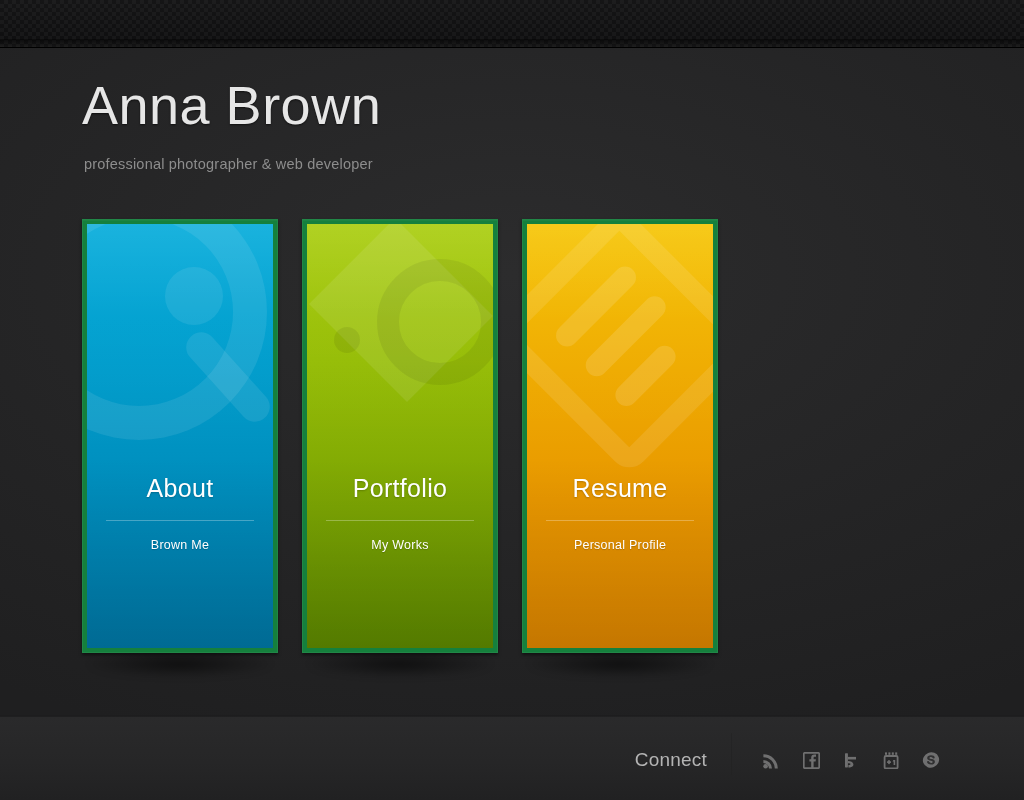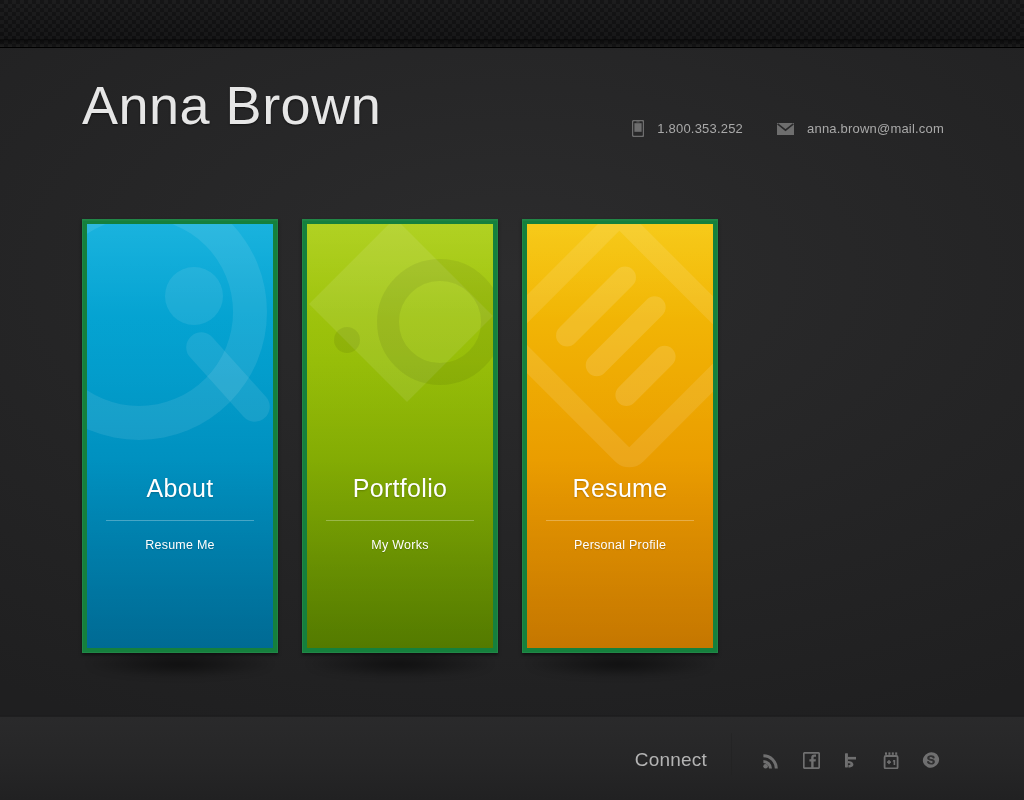--- a/index.html
+++ b/index.html
@@ -229,64 +229,43 @@
 <body>
 
 <div class="topbar">
   <div class="topbar-sheen"></div>
 </div>
 
 <div class="page-bg"></div>
 
 <div class="header">
   <div class="name">Anna Brown</div>
-
-  <div class="contact-info">
-    <div class="contact-item">
-      <span class="ico">
-        <svg width="12" height="17" viewBox="0 0 12 17">
-          <rect x="0.5" y="0.5" width="11" height="16" rx="1.5" fill="none" stroke="#9a9a9a" stroke-width="1.4"></rect>
-          <rect x="2.4" y="3.2" width="7.2" height="8.6" fill="#9a9a9a"></rect>
-          <rect x="4.4" y="1.5" width="3.2" height="0.9" fill="#9a9a9a"></rect>
-        </svg>
-      </span>
-      <span class="ctext">1.800.353.252</span>
-    </div>
-
-    <div class="contact-item">
-      <span class="ico">
-        <svg width="17" height="12" viewBox="0 0 17 12">
-          <path d="M0 0 h17 v12 h-17 z" fill="#9a9a9a"></path>
-          <path d="M0.6 0.8 L8.5 7.2 L16.4 0.8" fill="none" stroke="#2c2c2d" stroke-width="1.5"></path>
-        </svg>
-      </span>
-      <span class="ctext">anna.brown@mail.com</span>
-    </div>
-  </div>
+  <div class="tagline">professional photographer &amp; web developer</div>
+
 </div>
 
 <div class="cards">
 
   <div class="card-wrap">
     <div class="card-shadow"></div>
     <div class="card-frame">
       <div class="card" style="background:linear-gradient(180deg,#00aada 0%,#009ccb 35%,#0089b8 70%,#0079a8 100%);">
         <svg class="watermark" width="196" height="290" viewBox="0 0 196 290" style="left:0;top:0;">
           <g fill="rgba(255,255,255,0.085)">
             <path d="M52 -40 a128 128 0 1 0 0 256 a128 128 0 1 0 0 -256 z
                      m0 34 a94 94 0 1 1 0 188 a94 94 0 1 1 0 -188 z"></path>
             <circle cx="107" cy="72" r="29"></circle>
             <rect x="126" y="98" width="30" height="110" rx="15" transform="rotate(-42 141 153)"></rect>
           </g>
         </svg>
         <div class="card-gloss"></div>
         <div class="card-label">
           <div class="card-title">About</div>
           <div class="card-rule"></div>
-          <div class="card-sub">Resume Me</div>
+          <div class="card-sub">Brown Me</div>
         </div>
       </div>
     </div>
   </div>
 
   <div class="card-wrap">
     <div class="card-shadow"></div>
     <div class="card-frame">
       <div class="card" style="background:linear-gradient(180deg,#a8cc0a 0%,#96bd06 32%,#7aa303 68%,#5f8b00 100%);">
         <svg class="watermark" width="196" height="300" viewBox="0 0 196 300" style="left:0;top:0;">

